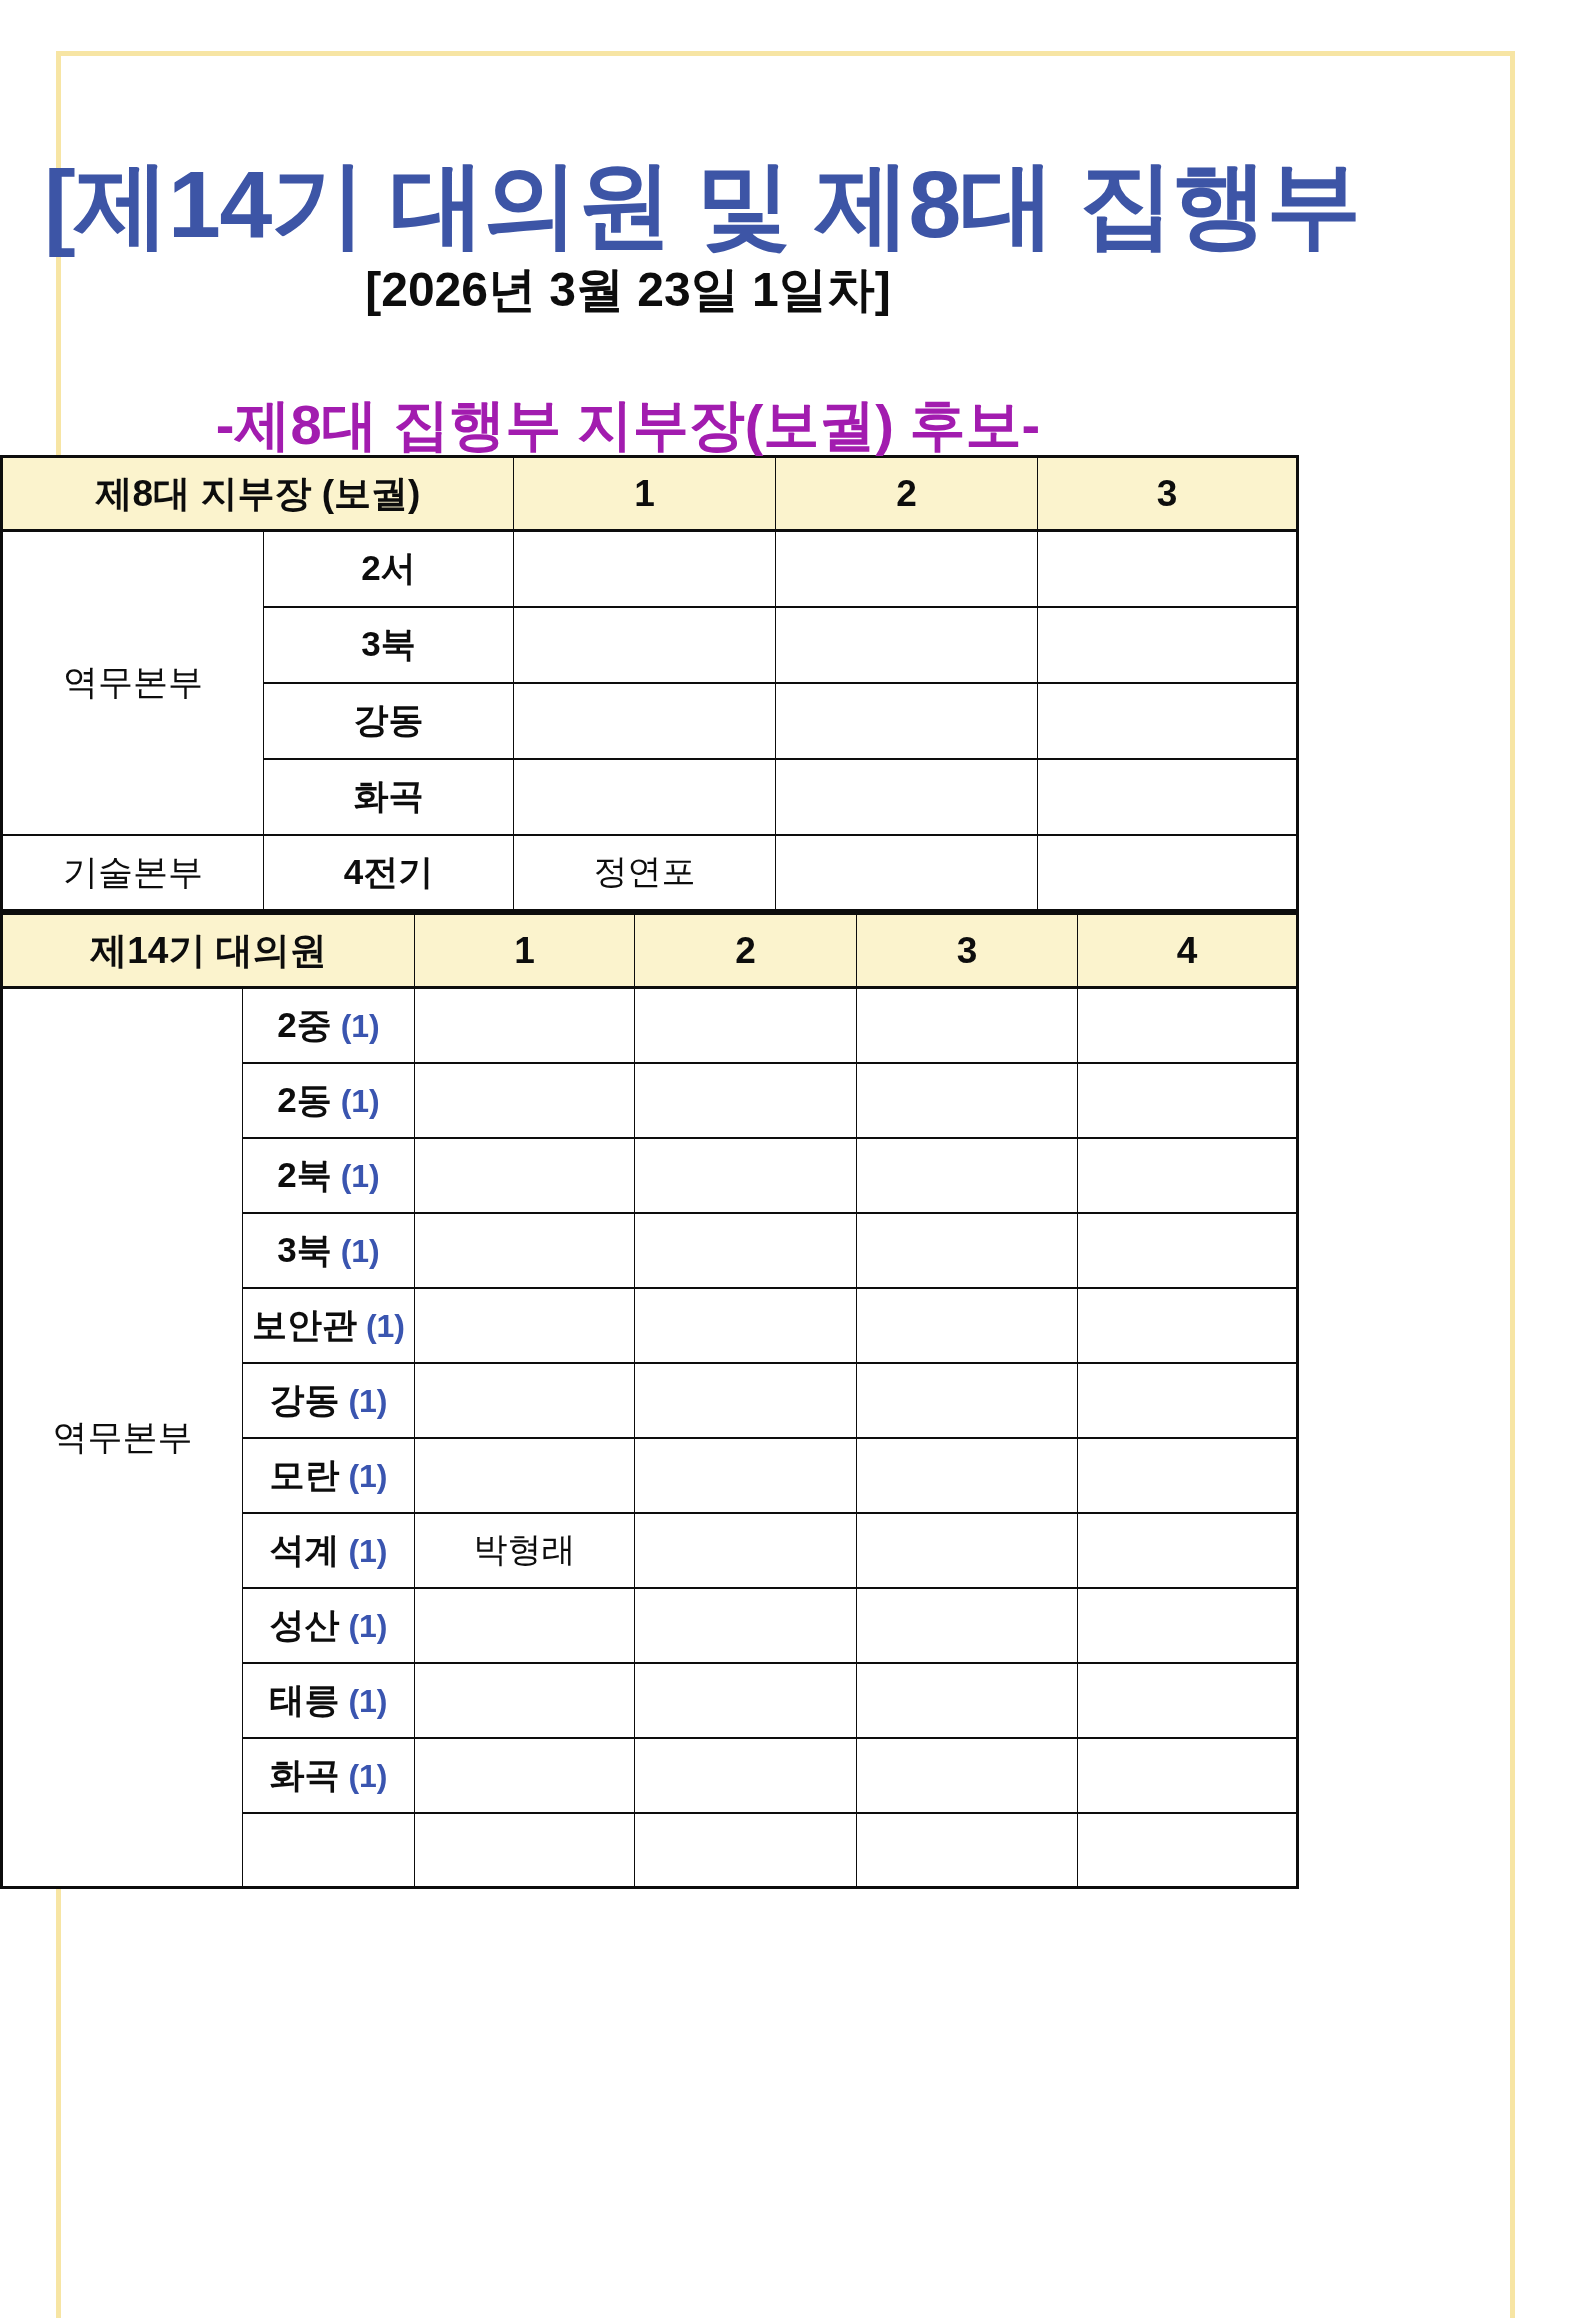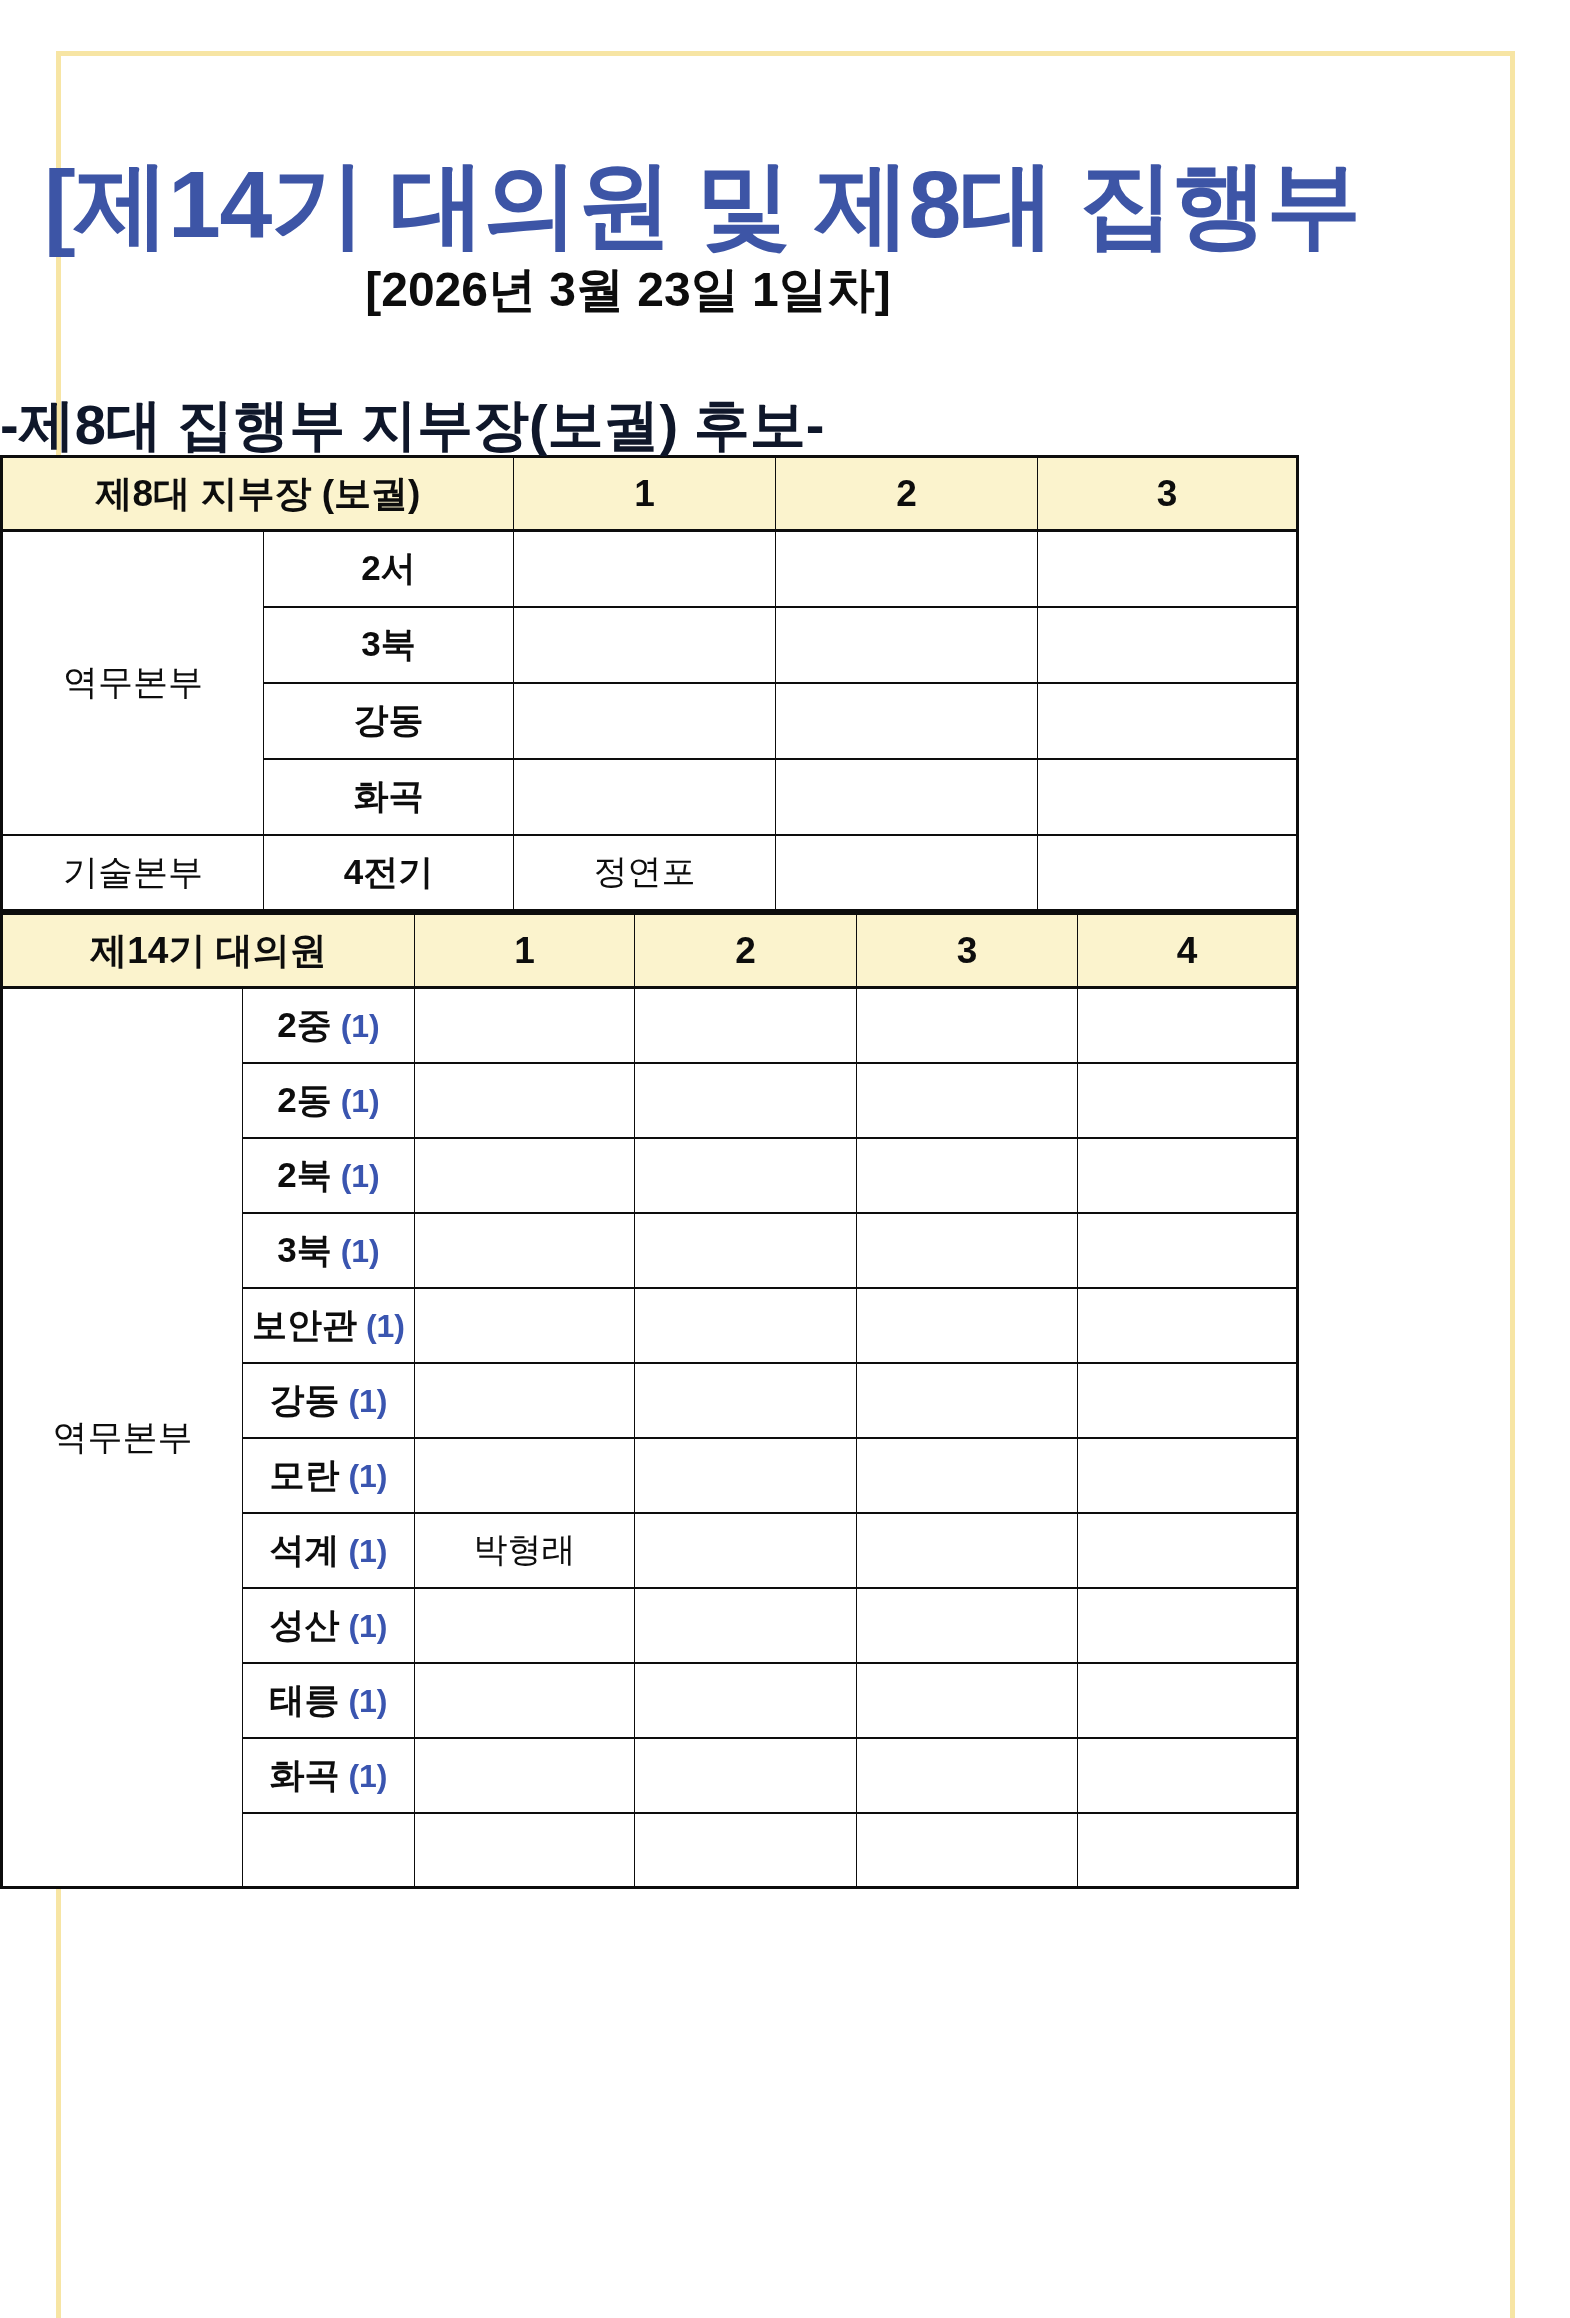--- a/index.html
+++ b/index.html
@@ -26,22 +26,22 @@
     font-size: 95px; line-height: 120px;
     font-weight: 900; letter-spacing: -1.3px;
   }
   .title-line { display: block; white-space: nowrap; }
 
   .date-line {
     text-align: center;
     font-size: 48px; line-height: 52px; font-weight: 800; color: #0d0d0d;
   }
   .section-title {
-    margin: 78px 0 0; text-align: left;
-    color: #0f172a; font-size: 56px; line-height: 61px; font-weight: 800;
+    margin: 78px 0 0; text-align: center;
+    color: #a21caf; font-size: 56px; line-height: 61px; font-weight: 800;
   }
   .section-title.second { margin-top: 66px; }
 
   table.tbl {
     width: 1296px; margin: 0 auto;
     border-collapse: collapse; table-layout: fixed;
     border: 3.2px solid #0d0d0d; background: #ffffff;
   }
   .t1 { margin-top: 96px; padding-left: 44px; }
   .t2 { margin-top: 95px; }

